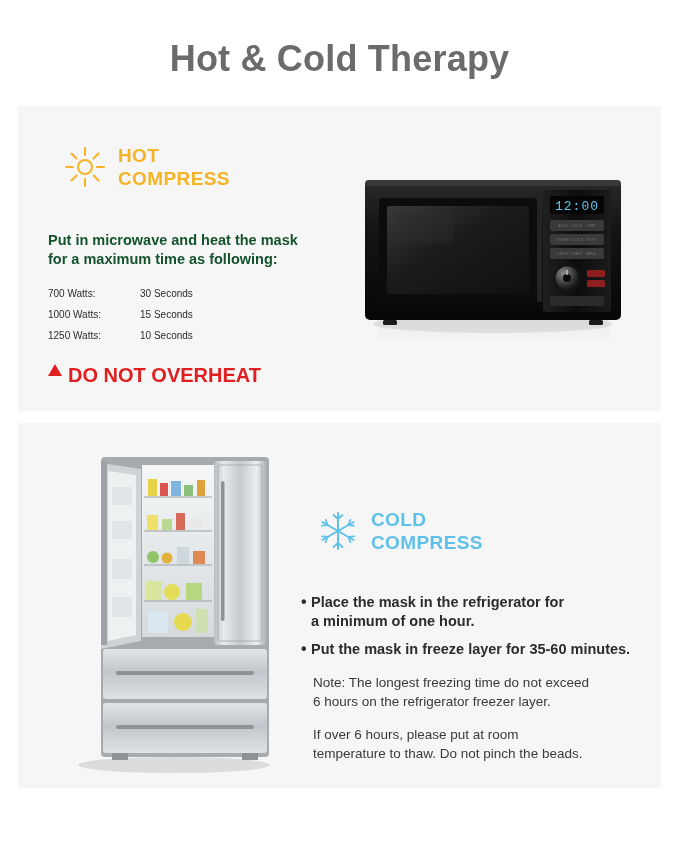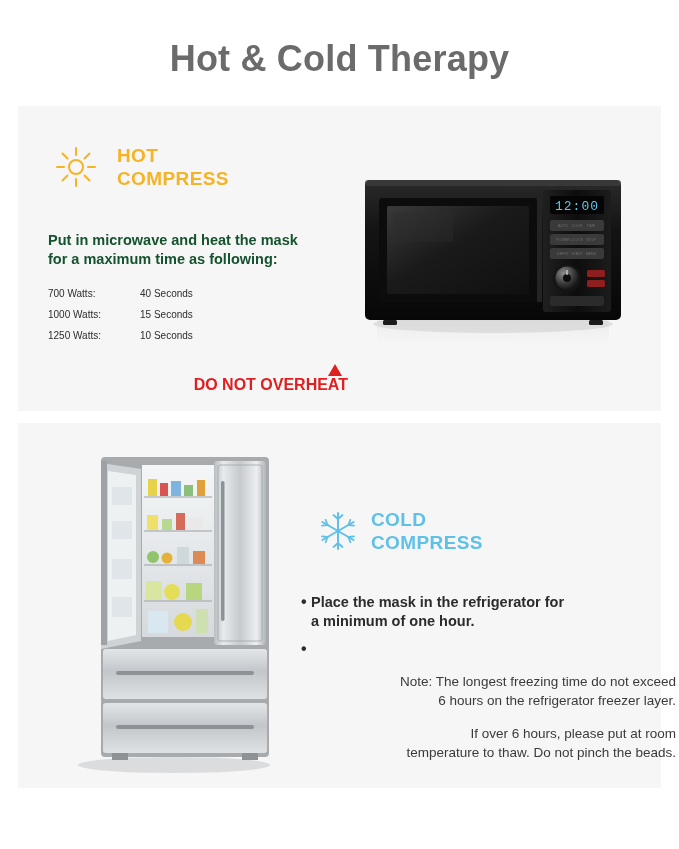--- a/index.html
+++ b/index.html
@@ -65,21 +65,21 @@
   .section-title {
     font-size: 19px;
     font-weight: bold;
     line-height: 23px;
     letter-spacing: 0.4px;
   }
   .hot .section-title { color: #f5b325; }
   .cold .section-title { color: #5fc0e8; }
 
   
-  .hot-head { left: 35px; top: 38px; gap: 8px; }
+  .hot-head { left: 44px; top: 38px; }
 
   .hot-text {
     position: absolute;
     left: 30px;
     top: 125px;
     width: 300px;
   }
   .hot-lead {
     font-size: 14.5px;
     font-weight: bold;
@@ -91,25 +91,24 @@
     font-size: 10px;
     line-height: 21px;
     color: #2c2c2c;
     display: flex;
   }
   .watt-label { width: 92px; flex: 0 0 92px; }
   .watt-value { }
   .warning {
     margin-top: 18px;
     color: #e02020;
-    font-size: 16px;
+    font-size: 20px;
     font-weight: bold;
     display: flex;
-    align-items: flex-end;
-    flex-direction: column;
+    align-items: flex-start;
   }
   .warn-tri {
     width: 0; height: 0;
     border-left: 7px solid transparent;
     border-right: 7px solid transparent;
     border-bottom: 12px solid #e02020;
     margin-right: 6px;
     position: relative;
   }
 
@@ -151,21 +150,21 @@
     font-size: 16px;
     line-height: 18px;
   }
   .note-block {
     margin-top: 14px;
     margin-left: 12px;
     font-size: 13.5px;
     line-height: 19px;
     color: #3a3a3a;
   }
-  .note-block p { margin: 0 0 14px 0; text-align: right; }
+  .note-block p { margin: 0 0 14px 0; }
 </style>
 </head>
 <body>
 
 <div class="page">
 
   <div class="page-title">Hot &amp; Cold Therapy</div>
 
   <div class="panel panel-hot hot">
     <div class="panel-inner">
@@ -193,21 +192,21 @@
       </div>
 
       <div class="hot-text">
         <div class="hot-lead">
           <span>Put in microwave and heat the mask</span><br>
           <span>for a maximum time as following:</span>
         </div>
 
         <div class="watt-row">
           <span class="watt-label">700 Watts:</span>
-          <span class="watt-value">40 Seconds</span>
+          <span class="watt-value">30 Seconds</span>
         </div>
         <div class="watt-row">
           <span class="watt-label">1000 Watts:</span>
           <span class="watt-value">15 Seconds</span>
         </div>
         <div class="watt-row">
           <span class="watt-label">1250 Watts:</span>
           <span class="watt-value">10 Seconds</span>
         </div>
 
@@ -418,20 +417,21 @@
       </div>
 
       <div class="cold-text">
         <div class="bullet-line">
           <span class="bullet-dot">•</span>
           <span style="white-space:pre-line">Place the mask in the refrigerator for
 a minimum of one hour.</span>
         </div>
         <div class="bullet-line">
           <span class="bullet-dot">•</span>
+          <span style="white-space:pre-line">Put the mask in freeze layer for 35-60 minutes.</span>
         </div>
 
         <div class="note-block">
           <p style="white-space:pre-line">Note: The longest freezing time do not exceed
 6 hours on the refrigerator freezer layer.</p>
           <p style="white-space:pre-line">If over 6 hours, please put at room
 temperature to thaw. Do not pinch the beads.</p>
         </div>
       </div>
 

